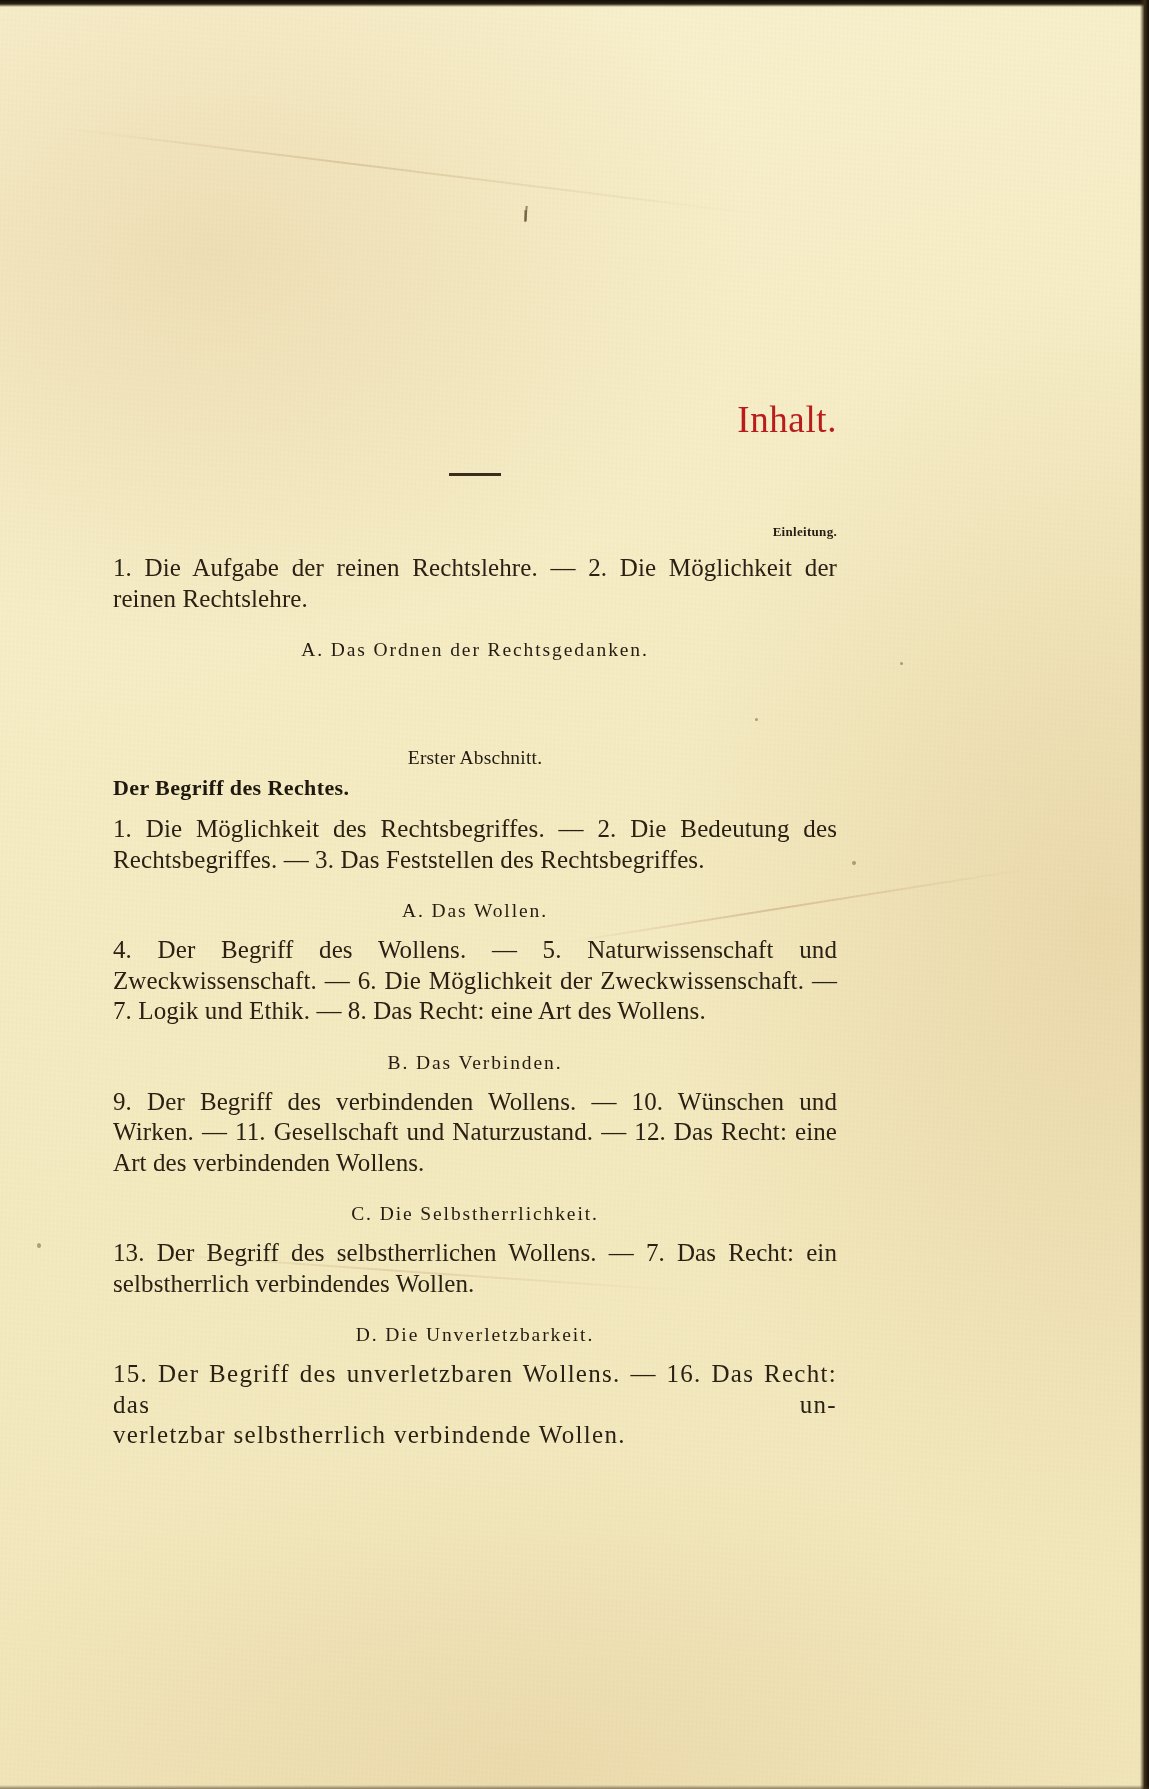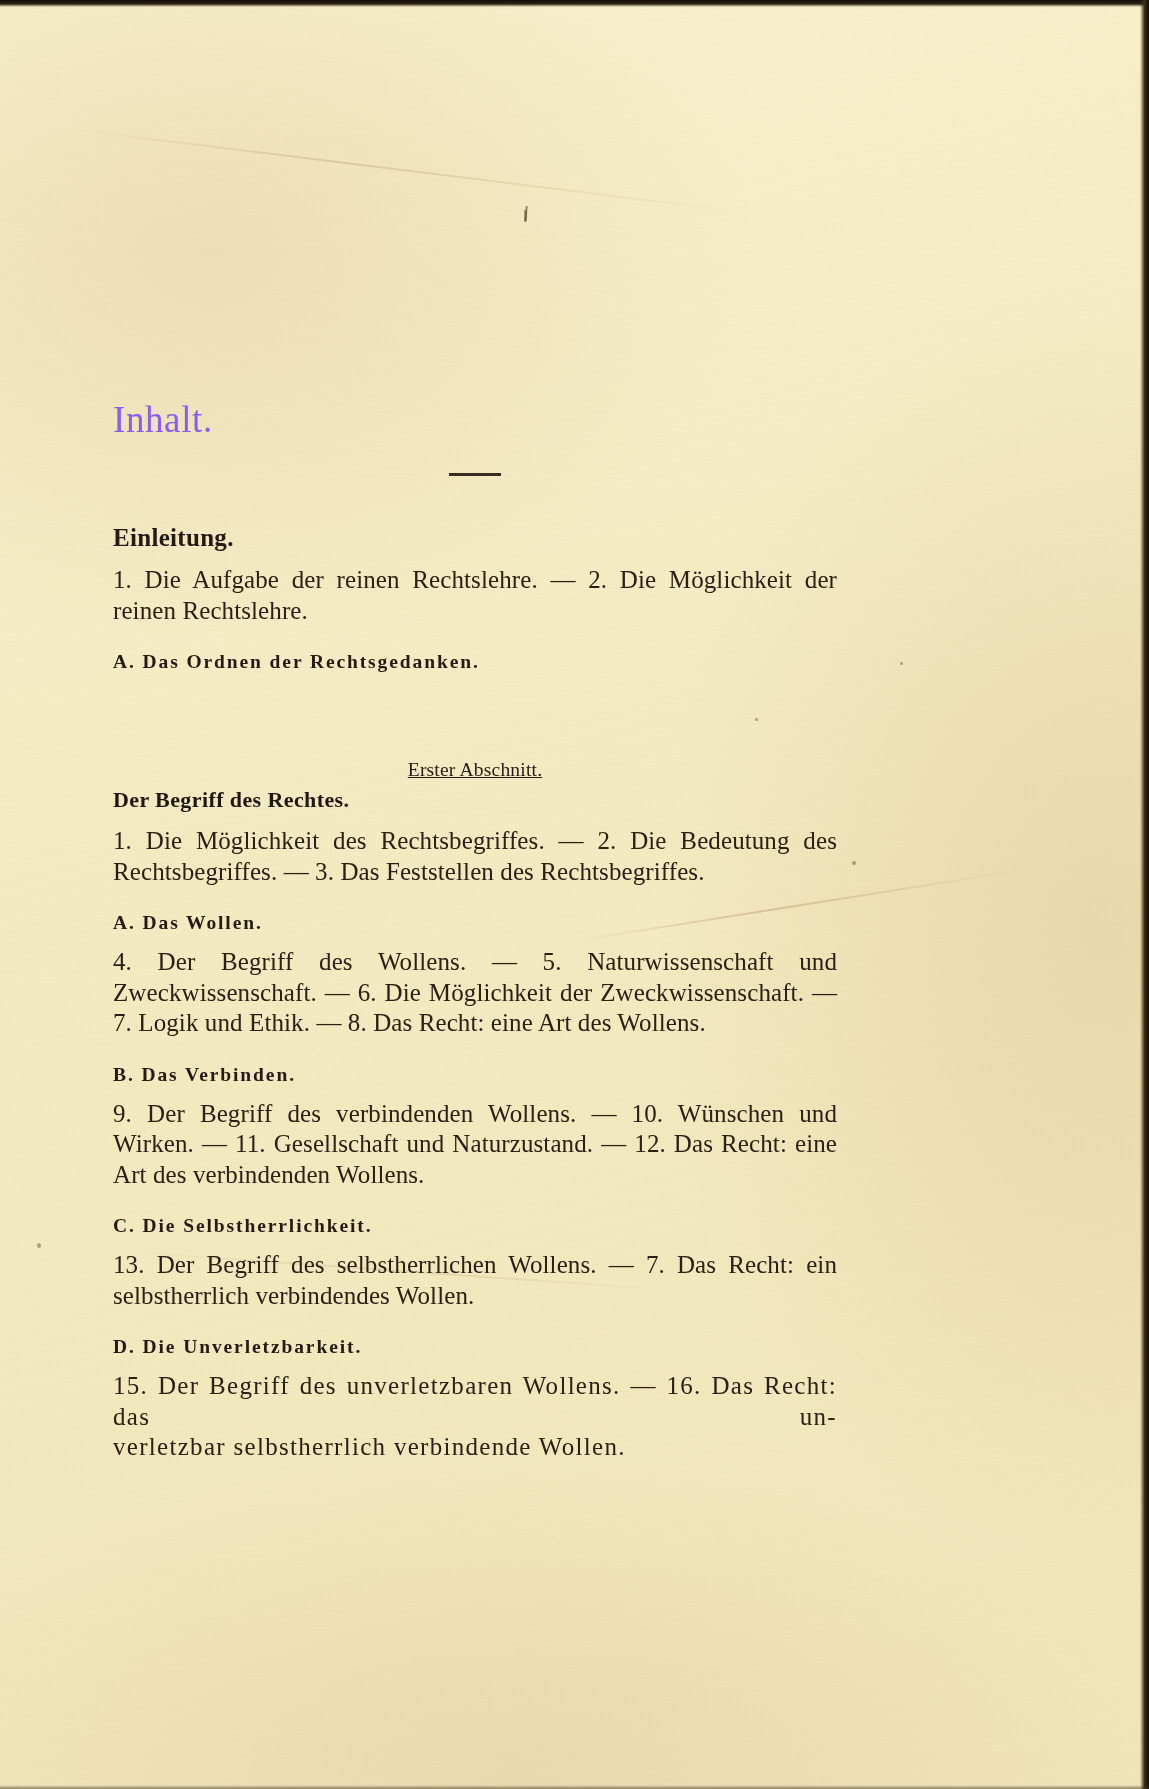--- a/index.html
+++ b/index.html
@@ -99,56 +99,56 @@
     z-index: 4;
   }
   .column {
     position: absolute;
     left: 113px;
     top: 398px;
     width: 724px;
   }
 
   .doc-title {
-    text-align: left;
+    text-align: right;
     font-size: 37px;
     letter-spacing: 0.6px;
-    color: #8b5cf6;
+    color: #b91c1c;
     margin: 0 0 0 0;
     font-weight: 400;
   }
   .rule {
     width: 52px;
     height: 3px;
     background: #3a2d1d;
     margin: 32px auto 0 auto;
   }
 
   .block { margin-top: 0; }
 
   .head-bold {
-    text-align: left;
+    text-align: right;
     font-weight: bold;
-    font-size: 25px;
+    font-size: 13px;
     letter-spacing: 0.3px;
     color: #241c12;
   }
   .head-spaced {
+    text-align: center;
     font-size: 19.5px;
     letter-spacing: 1.9px;
     color: #241c12;
-    font-weight: 700;
+    font-weight: 400;
   }
   .head-plain {
     text-align: center;
     font-size: 19.5px;
     letter-spacing: 0.2px;
     color: #241c12;
     font-weight: 400;
-    text-decoration: underline;
   }
   .head-section-bold {
     text-align: left;
     font-weight: bold;
     font-size: 22px;
     letter-spacing: 0.4px;
     color: #1f180f;
   }
 
   .body-text {

